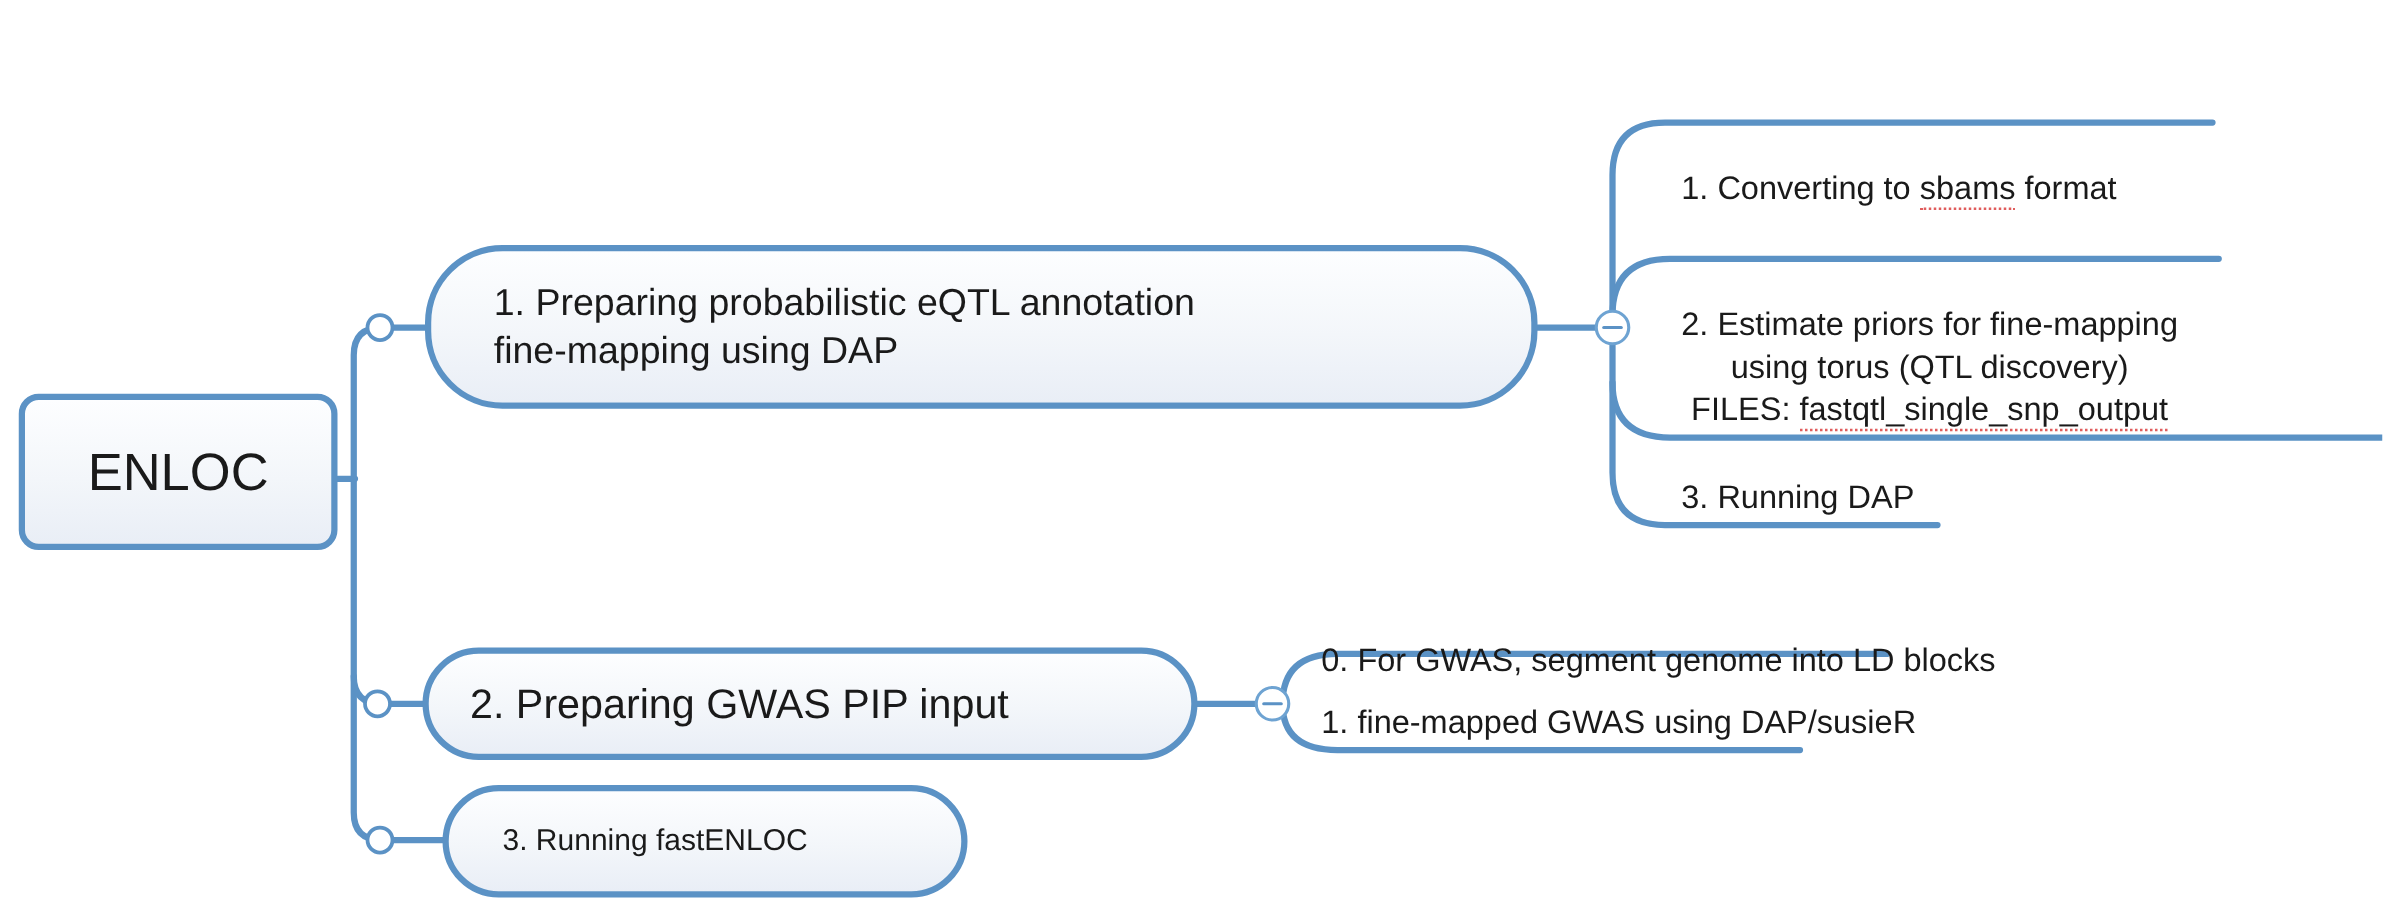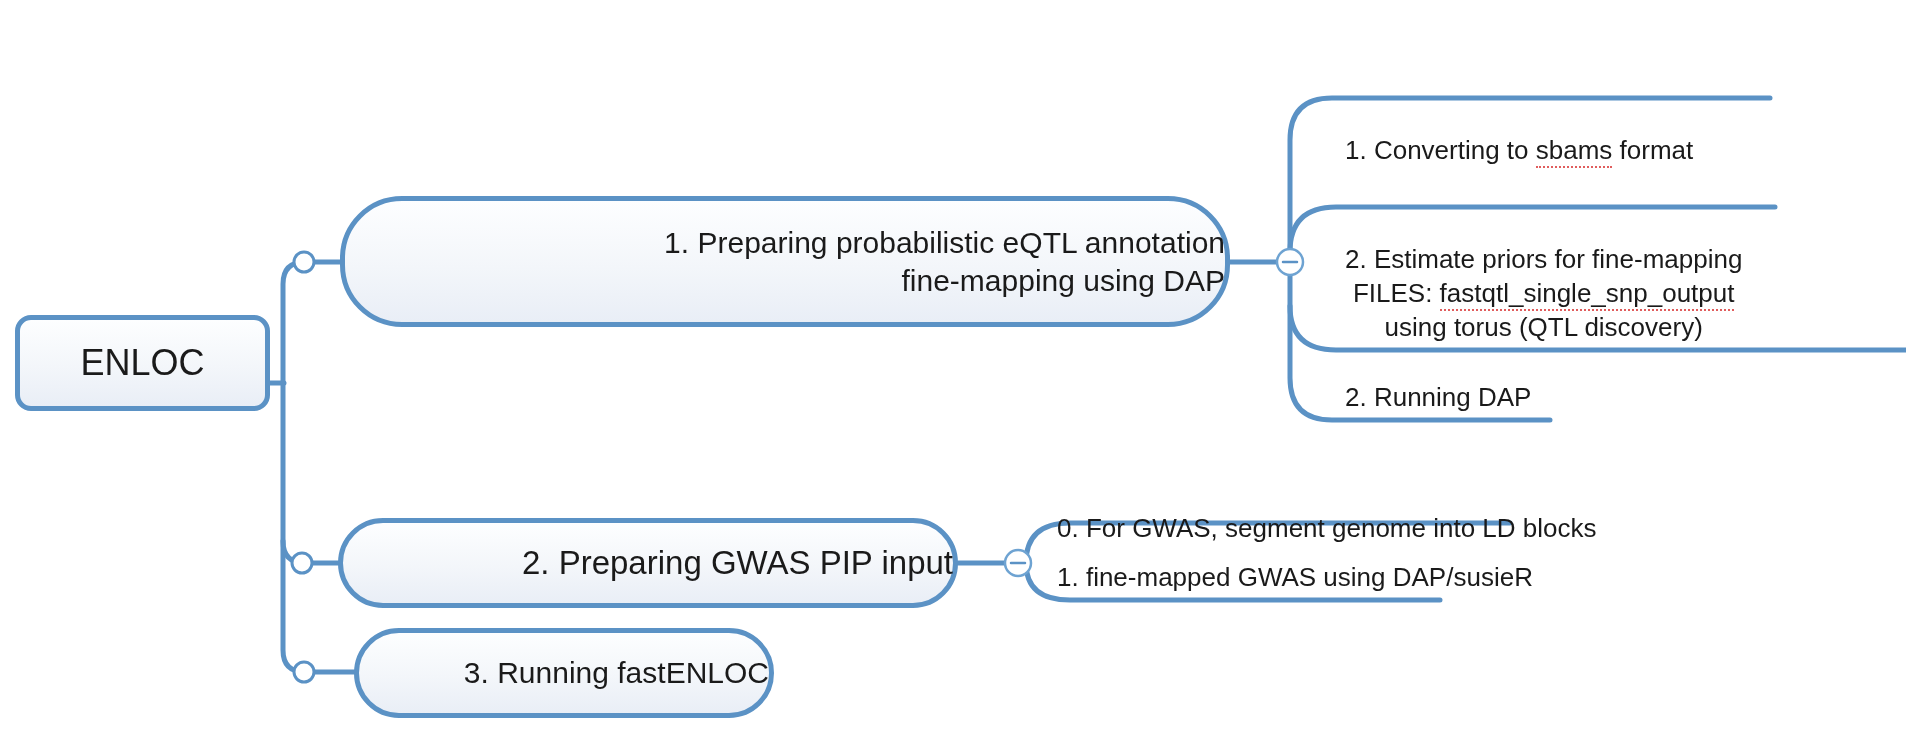--- a/index.html
+++ b/index.html
@@ -21,33 +21,33 @@
   svg#wires path{fill:none;stroke:var(--line);stroke-width:5;stroke-linecap:round;}
   svg#wires circle.dot{fill:#fff;stroke:var(--line);stroke-width:3;}
   svg#wires circle.handle{fill:#fff;stroke:var(--line-soft);stroke-width:2.5;}
   svg#wires line.minus{stroke:var(--line);stroke-width:2.5;stroke-linecap:round;}
 
   .node{
     position:absolute;
     box-sizing:border-box;
     border:5px solid var(--line);
     background:linear-gradient(180deg,#fdfeff 0%,#f3f6fa 55%,#e9eef6 100%);
-    display:flex;flex-direction:column;justify-content:center;text-align:right;
+    display:flex;flex-direction:column;justify-content:center;
   }
   .node .nline{white-space:nowrap;}
   #root-node{
-    left:15px;top:315px;width:255px;height:96px;border-radius:16px;
-    align-items:center;font-size:36px;
+    left:15px;top:315px;width:255px;height:125px;border-radius:16px;
+    align-items:center;font-size:42px;
   }
   #branch1-node{left:340px;top:196px;width:890px;height:131px;border-radius:62px;
     font-size:30px;line-height:38px;padding-left:50px;}
   #branch2-node{left:338px;top:518px;width:620px;height:90px;border-radius:45px;
     font-size:33px;line-height:36px;padding-left:33px;}
   #branch3-node{left:354px;top:628px;width:420px;height:90px;border-radius:45px;
-    font-size:30px;line-height:36px;padding-left:43px;}
+    font-size:24px;line-height:36px;padding-left:43px;}
 
   .subtopic{
     position:absolute;
     font-size:26px;line-height:34px;
     white-space:nowrap;
   }
   .subtopic .tline{white-space:nowrap;}
   .sq{border-bottom:2px dotted var(--red);padding-bottom:1px;}
 
   #b1c0{left:1345px;top:24px;}
@@ -105,25 +105,25 @@
 
   <div class="node" id="branch3-node">
     <div class="nline">3. Running fastENLOC</div>
   </div>
 
   <div class="subtopic" id="b1c1">
       <div class="tline"><span>1. Converting to </span><span class="sq">sbams</span><span> format</span></div>
     </div>
   <div class="subtopic" id="b1c2">
       <div class="tline"><span>2. Estimate priors for fine-mapping</span></div>
+      <div class="tline"><span>using torus (QTL discovery)</span></div>
       <div class="tline"><span>FILES: </span><span class="sq">fastqtl_single_snp_output</span></div>
-      <div class="tline"><span>using torus (QTL discovery)</span></div>
     </div>
   <div class="subtopic" id="b1c3">
-      <div class="tline"><span>2. Running DAP</span></div>
+      <div class="tline"><span>3. Running DAP</span></div>
     </div>
 
   <div class="subtopic" id="b2c0">
       <div class="tline"><span>0. For GWAS, segment genome into LD blocks</span></div>
     </div>
   <div class="subtopic" id="b2c1">
       <div class="tline"><span>1. fine-mapped GWAS using DAP/susieR</span></div>
     </div>
 
 </div>

